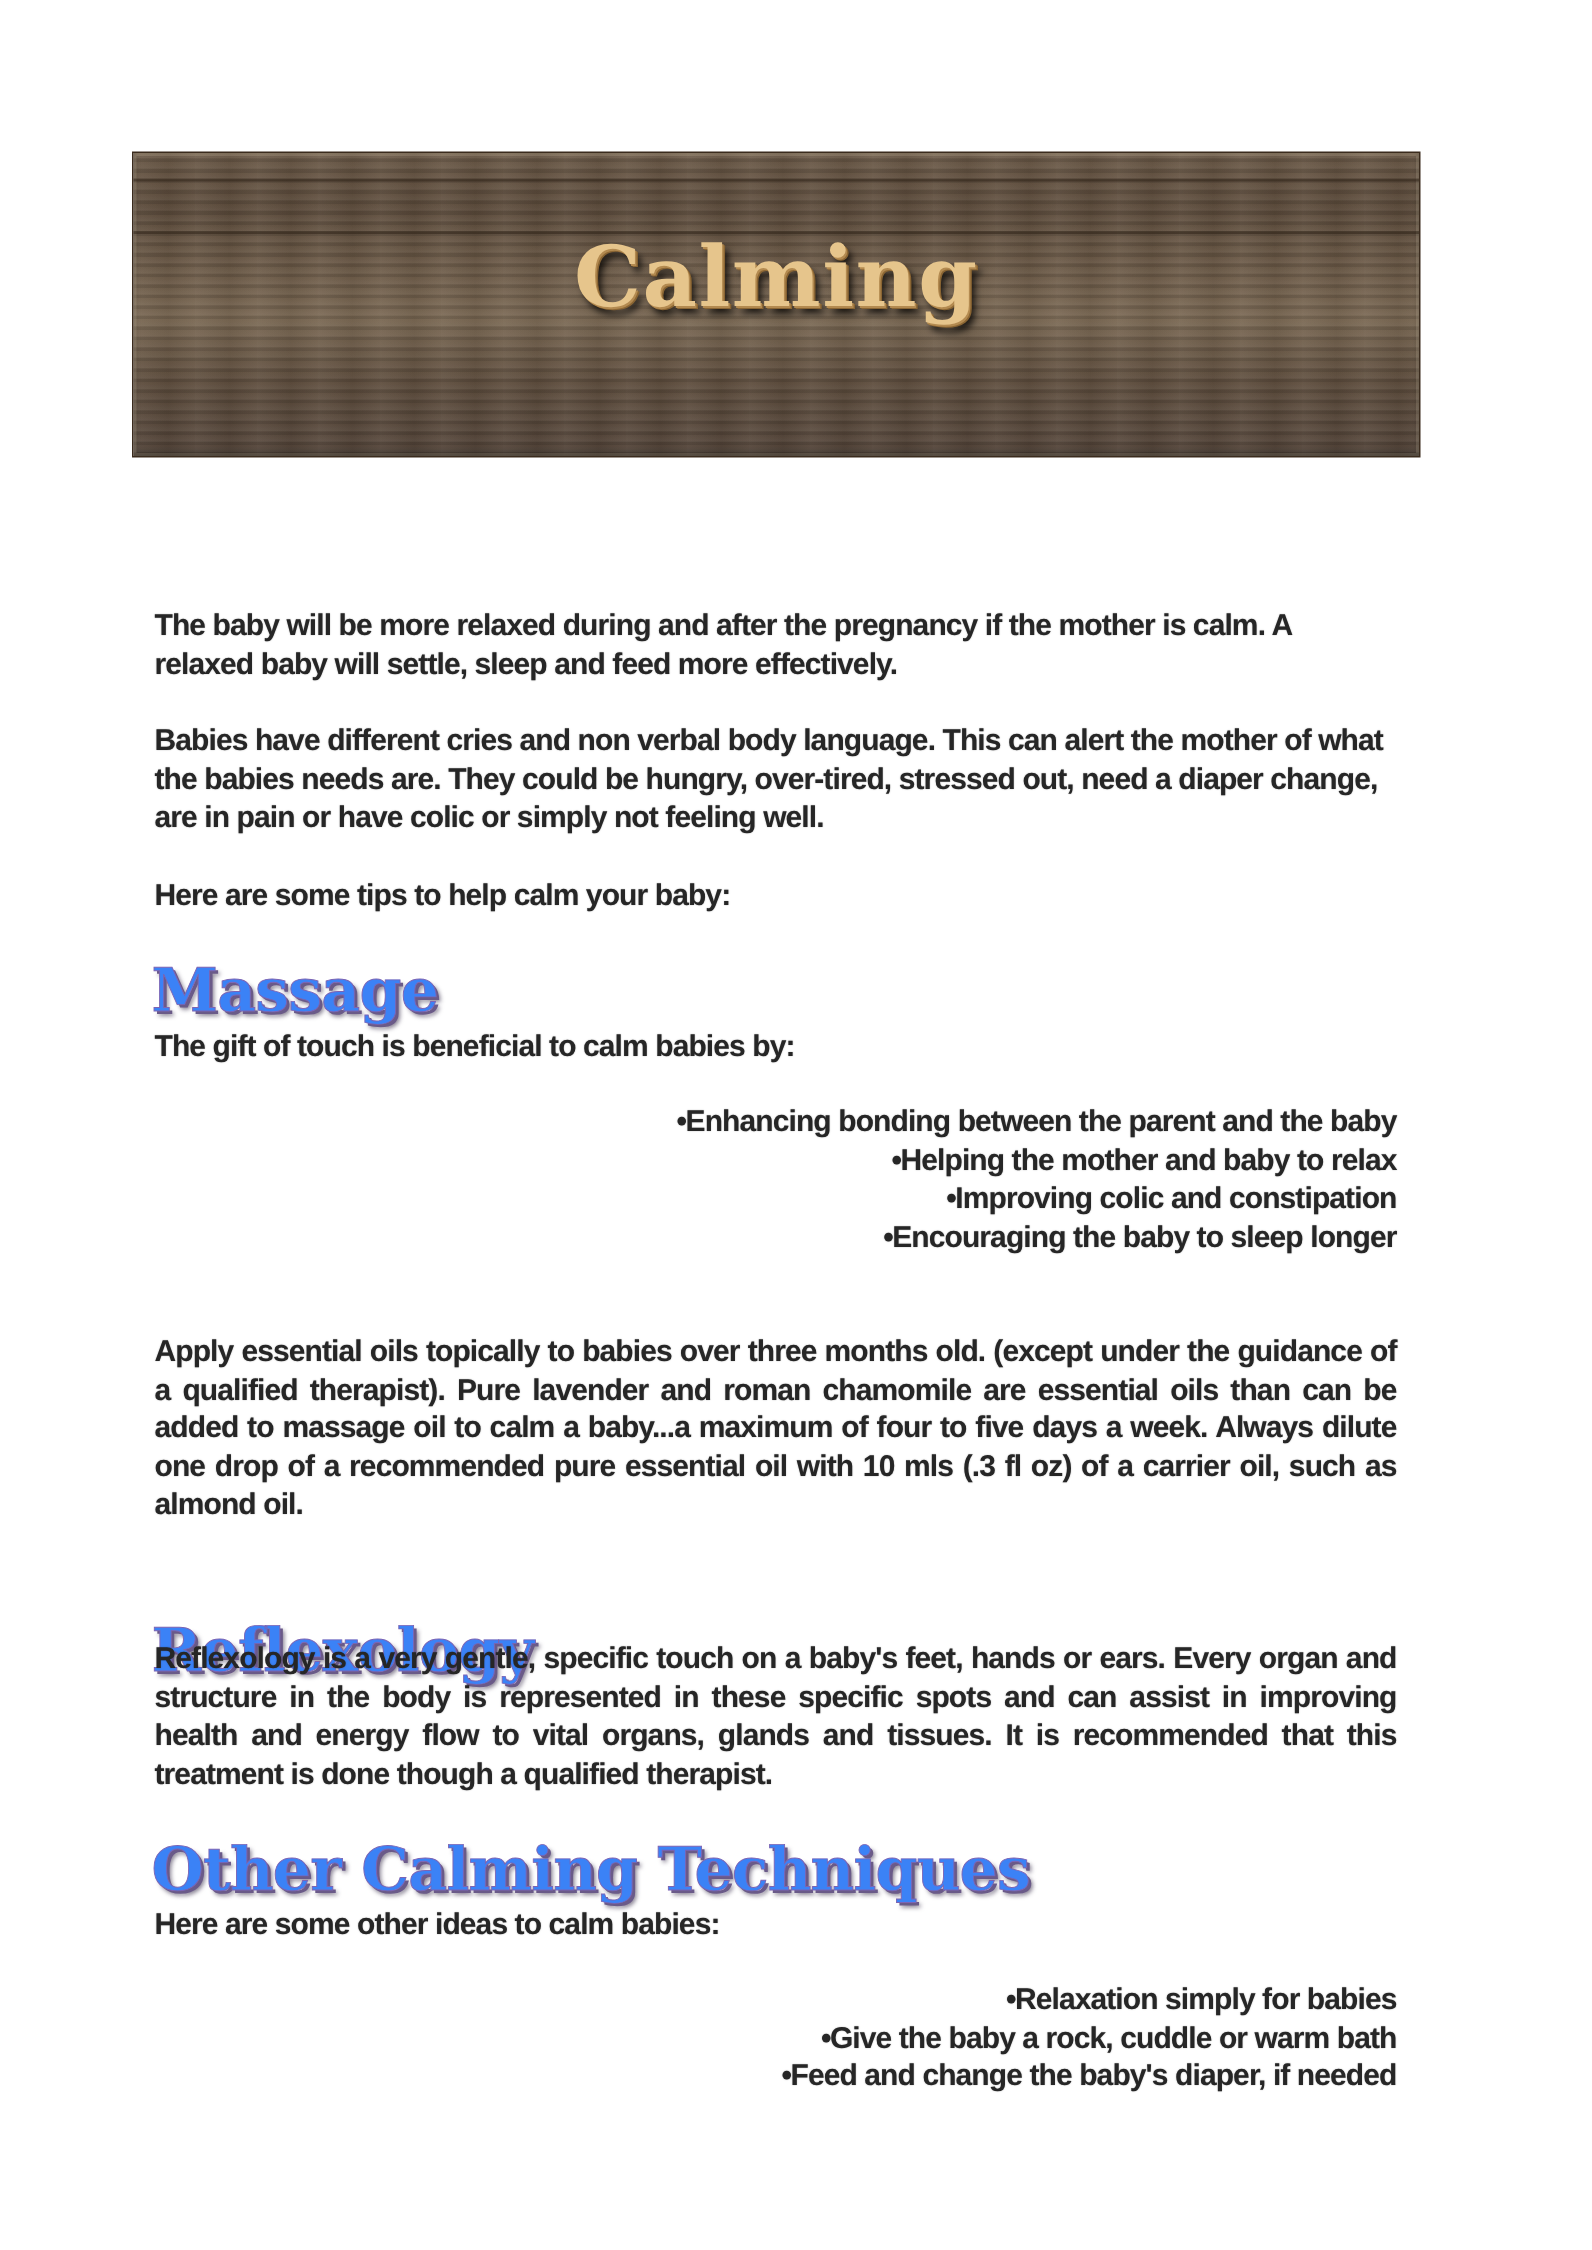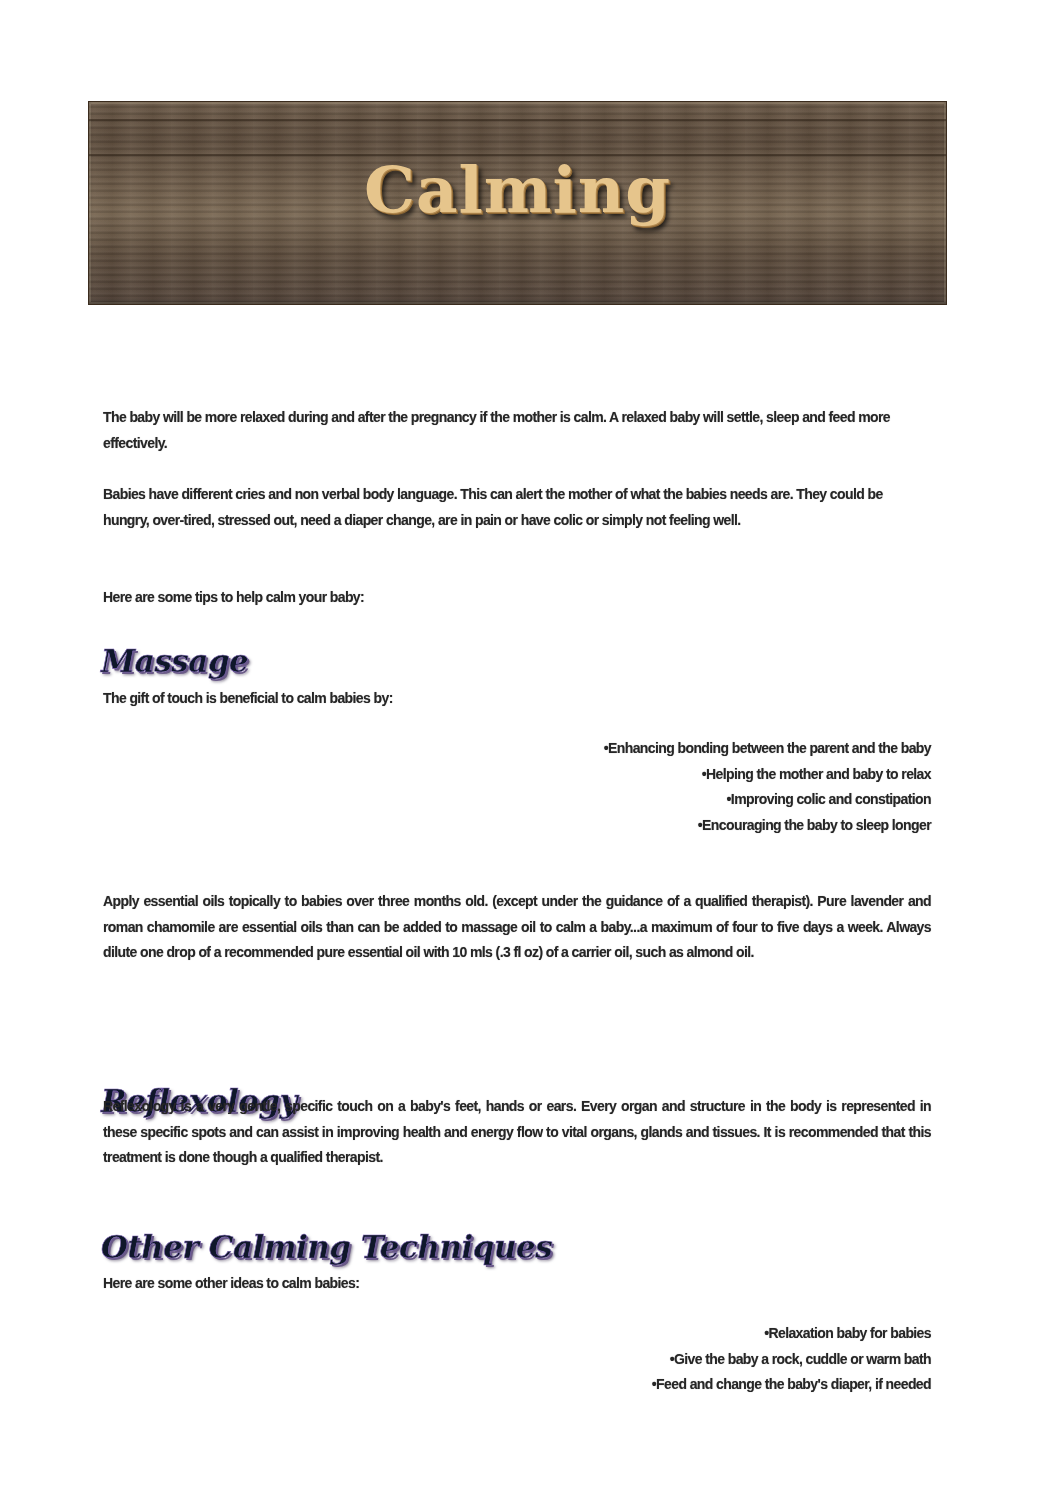--- a/index.html
+++ b/index.html
@@ -20,41 +20,40 @@
     .banner::before {
       content: ""; position: absolute; left: 0; right: 0; top: 17px; height: 2px;
       background: rgba(40,28,18,0.45);
     }
     .banner::after {
       content: ""; position: absolute; left: 0; right: 0; top: 52px; height: 2px;
       background: rgba(40,28,18,0.45);
     }
     .banner-title {
       position: absolute; left: 0; right: 0; top: 50px; text-align: center;
-      font-family: "DejaVu Serif", serif; font-weight: bold; font-size: 64px;
+      font-family: "DejaVu Serif", serif; font-weight: bold; font-size: 56px;
       letter-spacing: 1px;
       color: #e6c58c;
       text-shadow: 1px 1px 0 #b38a50, 2px 2px 0 #8a6533, 4px 5px 5px rgba(0,0,0,0.75);
     }
     .para {
       position: absolute; left: 103px; width: 828px;
-      font-size: 14px; line-height: 25.5px; font-weight: bold;
+      font-size: 20px; line-height: 25.5px; font-weight: bold;
       color: #262626; margin: 0;
       letter-spacing: -0.6px;
       text-shadow: 0 0 1px rgba(0,0,0,0.35);
     }
     .justify { text-align: justify; text-align-last: left; }
     .heading {
       position: absolute; left: 101px; margin: 0;
-      font-family: "DejaVu Serif", serif; font-weight: bold; font-size: 31px;
+      font-family: "DejaVu Serif", serif; font-weight: bold; font-size: 40px;
       line-height: 38px; letter-spacing: -0.5px;
-      color: #0f172a;
+      color: #3b82f6;
       -webkit-text-stroke: 0.6px #7c64b4;
       text-shadow: 2px 2px 0 #6a5a88, 3px 3px 3px rgba(40,30,60,0.55);
-      font-style: italic;
     }
     ul.bullets { list-style: none; padding: 0; margin: 0; }
     ul.bullets li { display: block; text-align: right; }
     .bullet-dot { display: inline-block; width: 6px; }
   </style>
 </head>
 <body>
 
 <div class="banner">
   <div class="banner-title">Calming</div>
@@ -73,16 +72,16 @@
   <li><span class="bullet-dot">•</span><span>Encouraging the baby to sleep longer</span></li>
 </ul>
 <p class="para justify" style="top:889px;">Apply essential oils topically to babies over three months old. (except under the guidance of a qualified therapist). Pure lavender and roman chamomile are essential oils than can be added to massage oil to calm a baby...a maximum of four to five days a week. Always dilute one drop of a recommended pure essential oil with 10 mls (.3 fl oz) of a carrier oil, such as almond oil.</p>
 
 <h2 class="heading" style="top:1050px;margin-top:32px;">Reflexology</h2>
 <p class="para justify" style="top:1094px;">Reflexology is a very gentle, specific touch on a baby's feet, hands or ears.  Every organ and structure in the body is represented in these specific spots and can assist in improving health and energy flow to vital organs, glands and tissues. It is recommended that this treatment is done though a qualified therapist.</p>
 
 <h2 class="heading" style="top:1228px;text-align:right;">Other Calming Techniques</h2>
 <p class="para" style="top:1271px;">Here are some other ideas to calm babies:</p>
 <ul class="bullets para" style="top:1321px;">
-  <li><span class="bullet-dot">•</span><span>Relaxation baby for babies</span></li>
+  <li><span class="bullet-dot">•</span><span>Relaxation simply for babies</span></li>
   <li><span class="bullet-dot">•</span><span>Give the baby a rock, cuddle or warm bath</span></li>
   <li><span class="bullet-dot">•</span><span>Feed and change the baby's diaper, if needed</span></li>
 </ul>
 
 </body></html>

